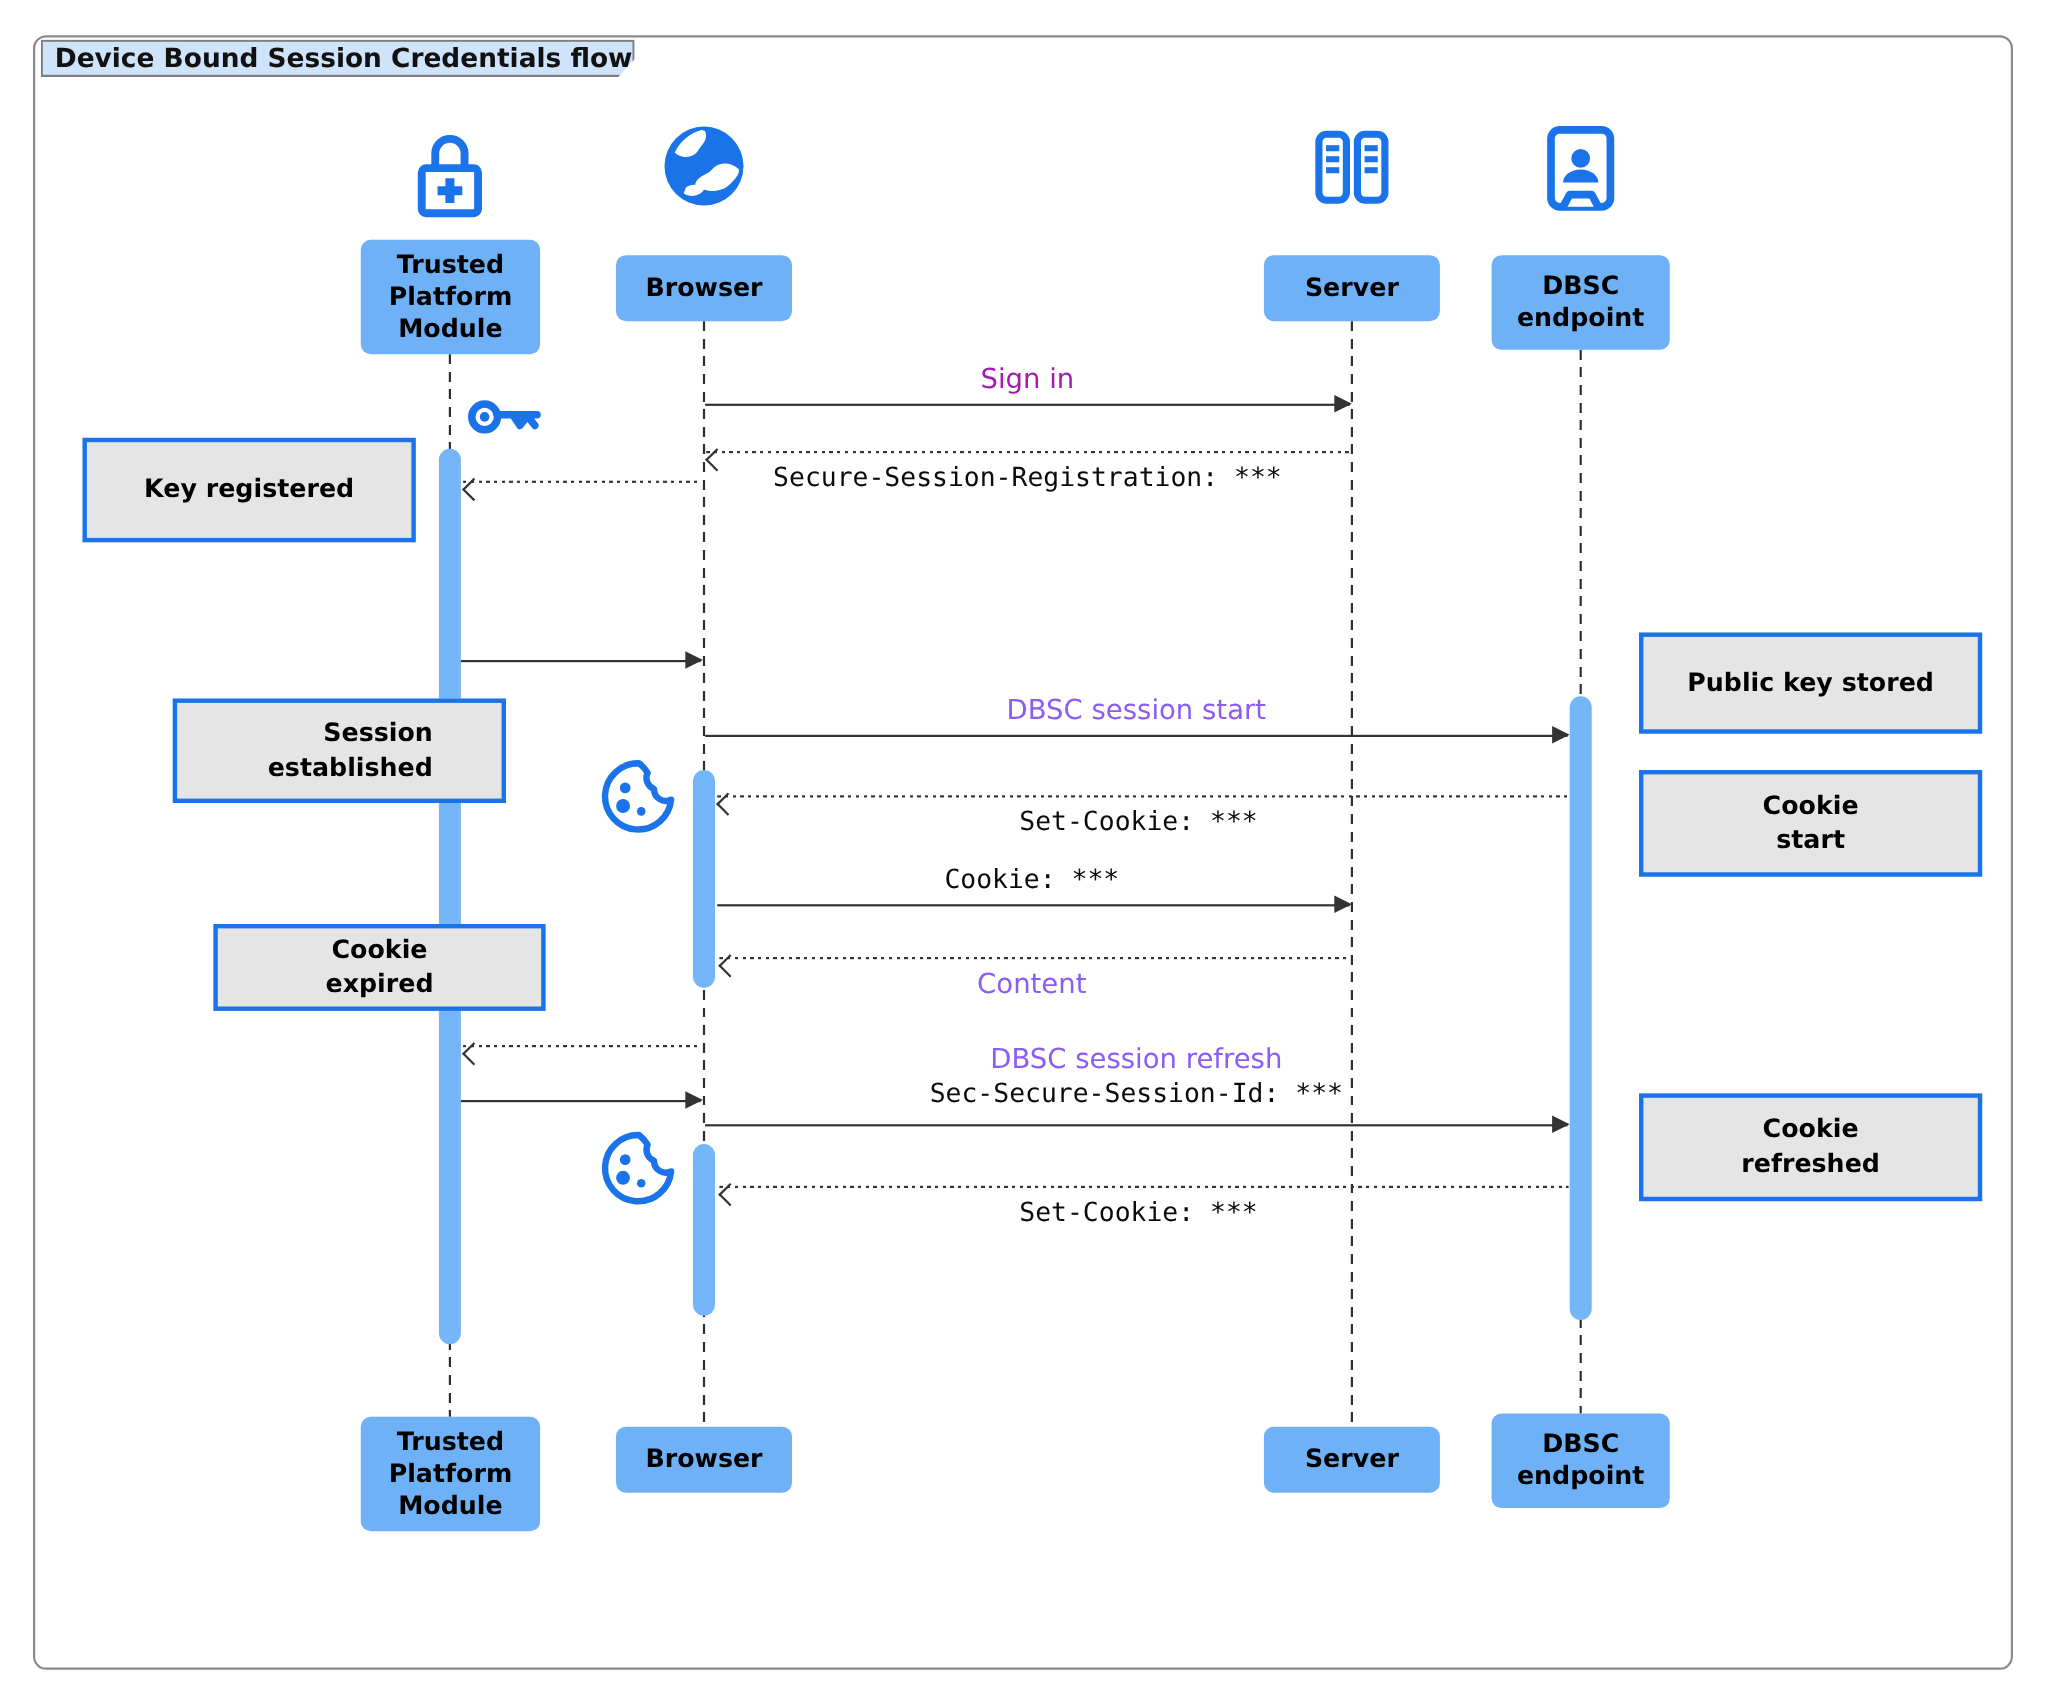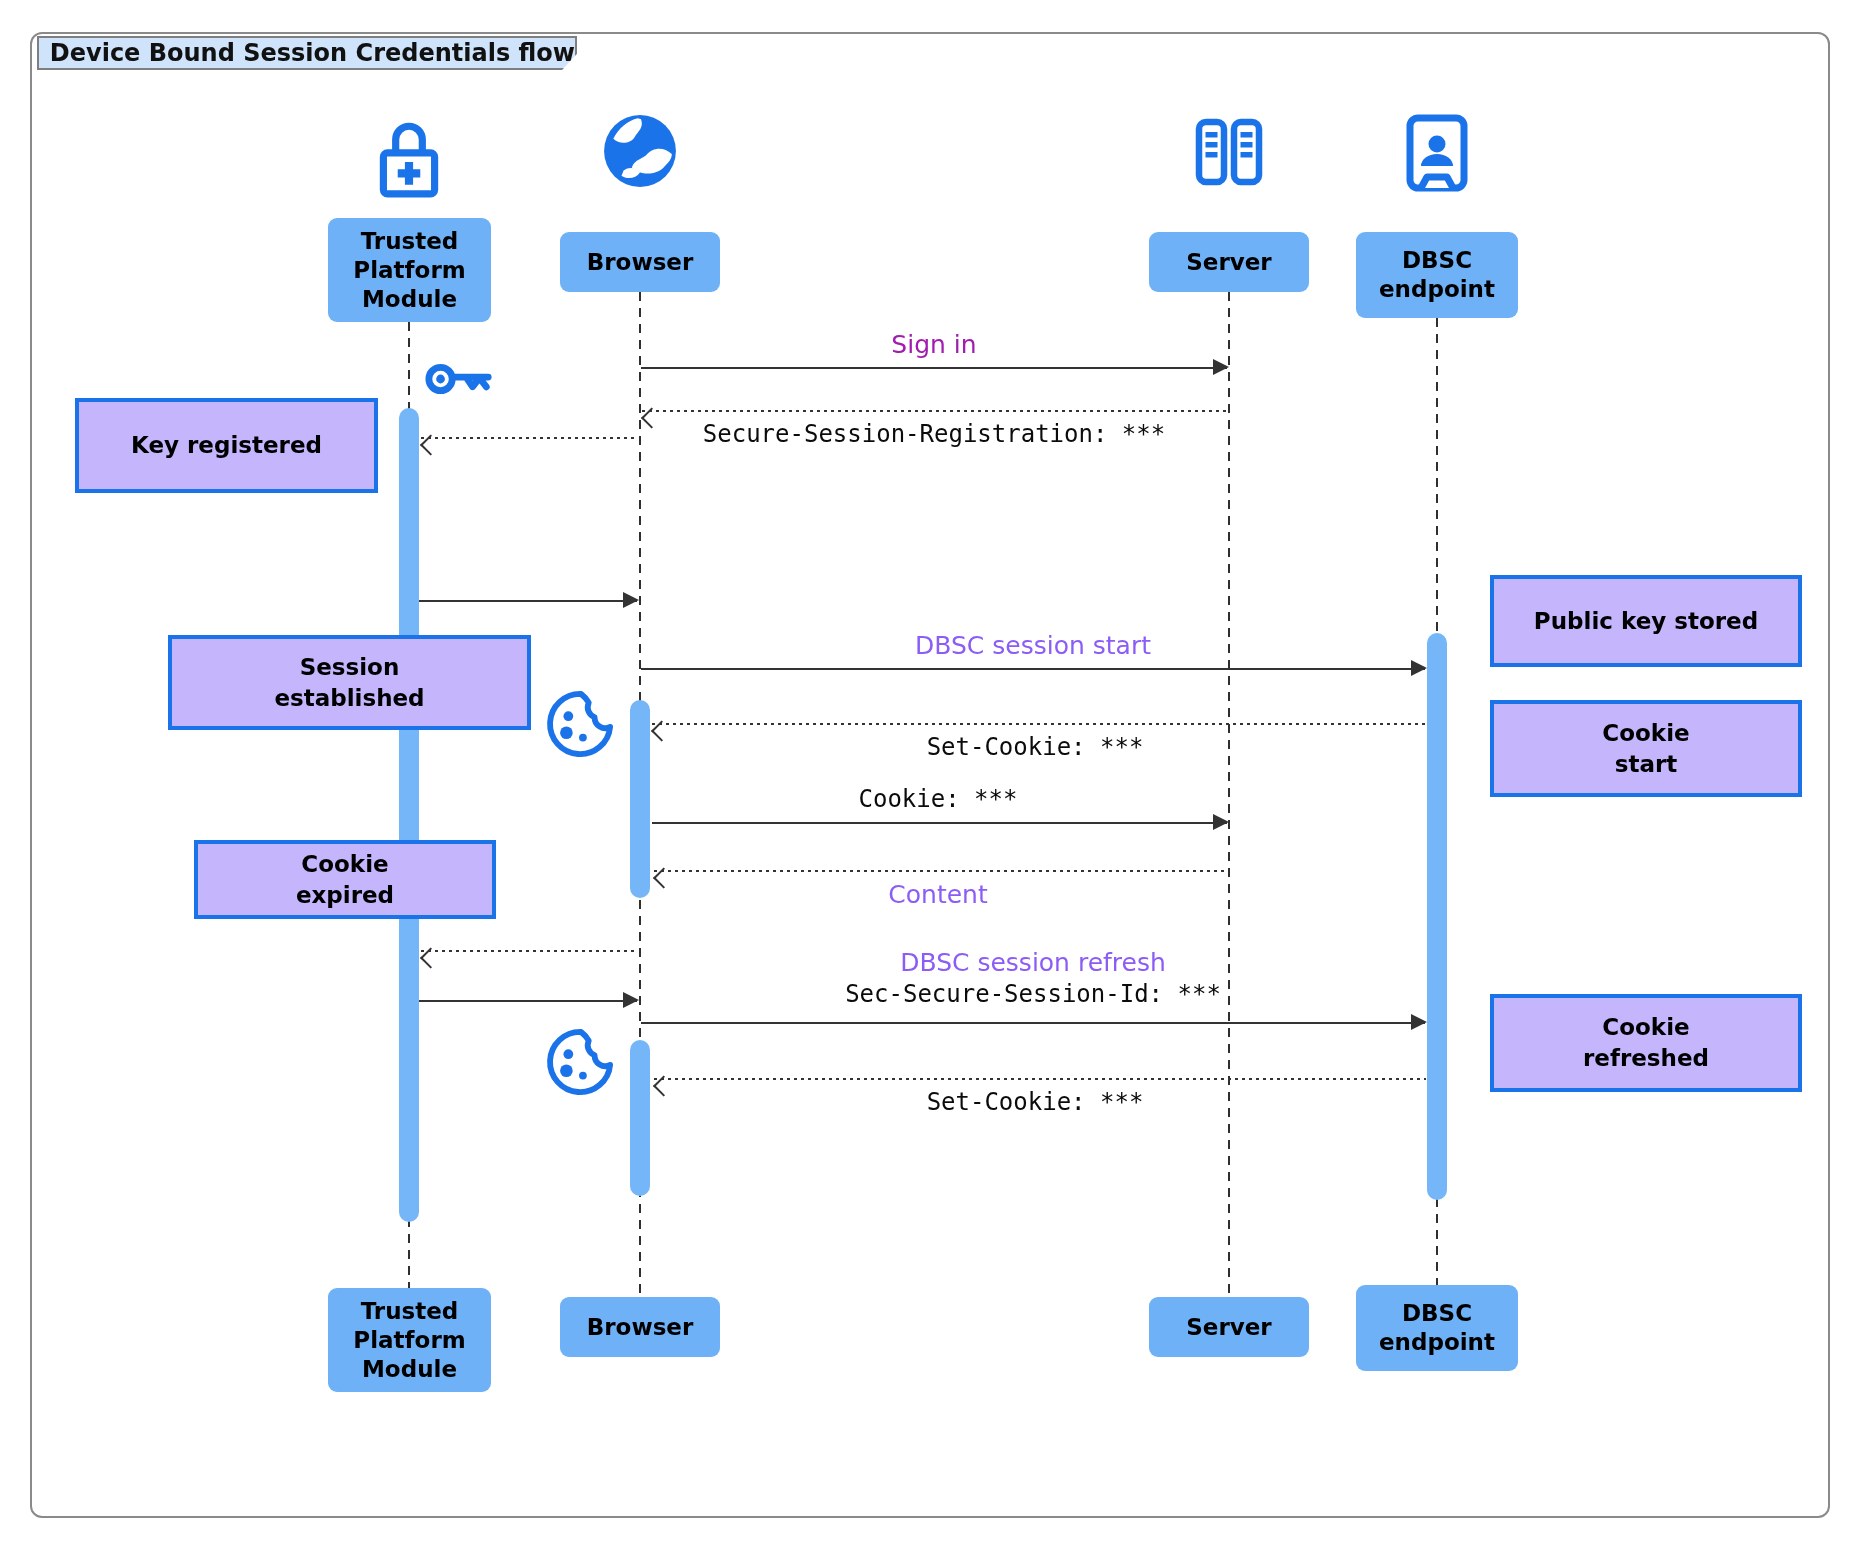--- a/index.html
+++ b/index.html
@@ -29,21 +29,21 @@
   .head-open{position:absolute;left:-1px;top:-7px;width:13px;height:13px;
         border-left:2.5px solid #333;border-bottom:2.5px solid #333;
         transform:rotate(45deg);transform-origin:left bottom;background:transparent;}
   
   .mlabel{position:absolute;transform:translateX(-50%);white-space:nowrap;
         font-size:25px;color:#a21caf;z-index:3;}
   .mlabel.gray{color:#8b5cf6;}
   .mlabel.mono{font-family:"DejaVu Sans Mono","Liberation Mono",monospace;
         font-size:24px;color:#0b0b0b;}
   
-  .note{position:absolute;background:#c4b5fd;border:4px solid #1a73e8;box-sizing:border-box;
+  .note{position:absolute;background:#e5e5e5;border:4px solid #1a73e8;box-sizing:border-box;
         display:flex;align-items:center;justify-content:center;text-align:center;
         font-weight:bold;font-size:23px;line-height:31px;color:#000;z-index:4;}
   .note .wrap{display:inline-block;}
   .icon{position:absolute;z-index:4;}
 </style>
 </head>
 <body>
 
 <div class="canvas">
   <div class="frame"></div>
@@ -198,21 +198,21 @@
     </div>
 
   <div class="msg dotted" style="left:654px;top:1078px;width:772px;">
       <span class="head-open"></span>
     </div>
   <div class="mlabel mono" style="left:1035px;top:1088px;">Set-Cookie: ***</div>
 
   <div class="note" style="left:75px;top:398px;width:303px;height:95px;">
     <span>Key registered</span>
   </div>
-  <div class="note" style="left:168px;top:635px;width:363px;height:95px;">
+  <div class="note" style="left:157px;top:635px;width:303px;height:95px;text-align:right;">
     <span class="wrap" style="width:170px;">Session established</span>
   </div>
   <div class="note" style="left:154px;top:840px;width:302px;height:79px;margin-left:40px;">
     <span class="wrap" style="width:130px;">Cookie expired</span>
   </div>
   <div class="note" style="left:1490px;top:575px;width:312px;height:92px;">
     <span>Public key stored</span>
   </div>
   <div class="note" style="left:1490px;top:700px;width:312px;height:97px;">
     <span class="wrap" style="width:120px;">Cookie start</span>

